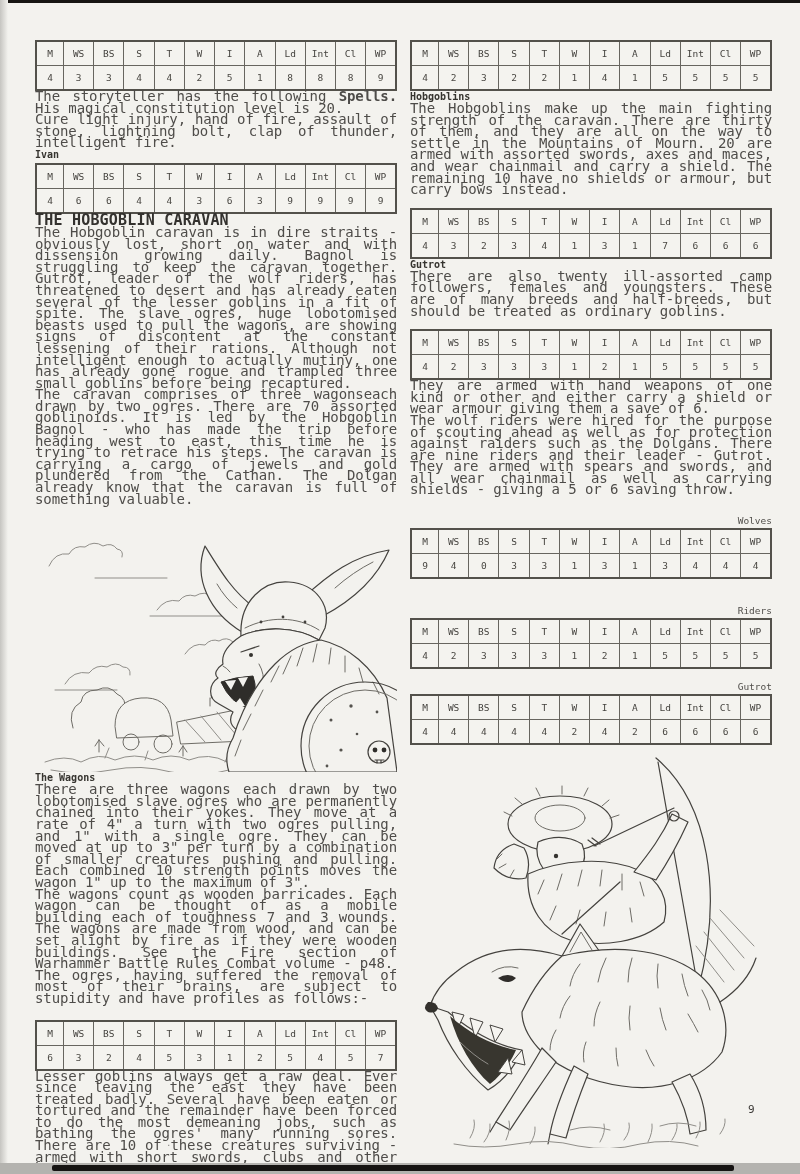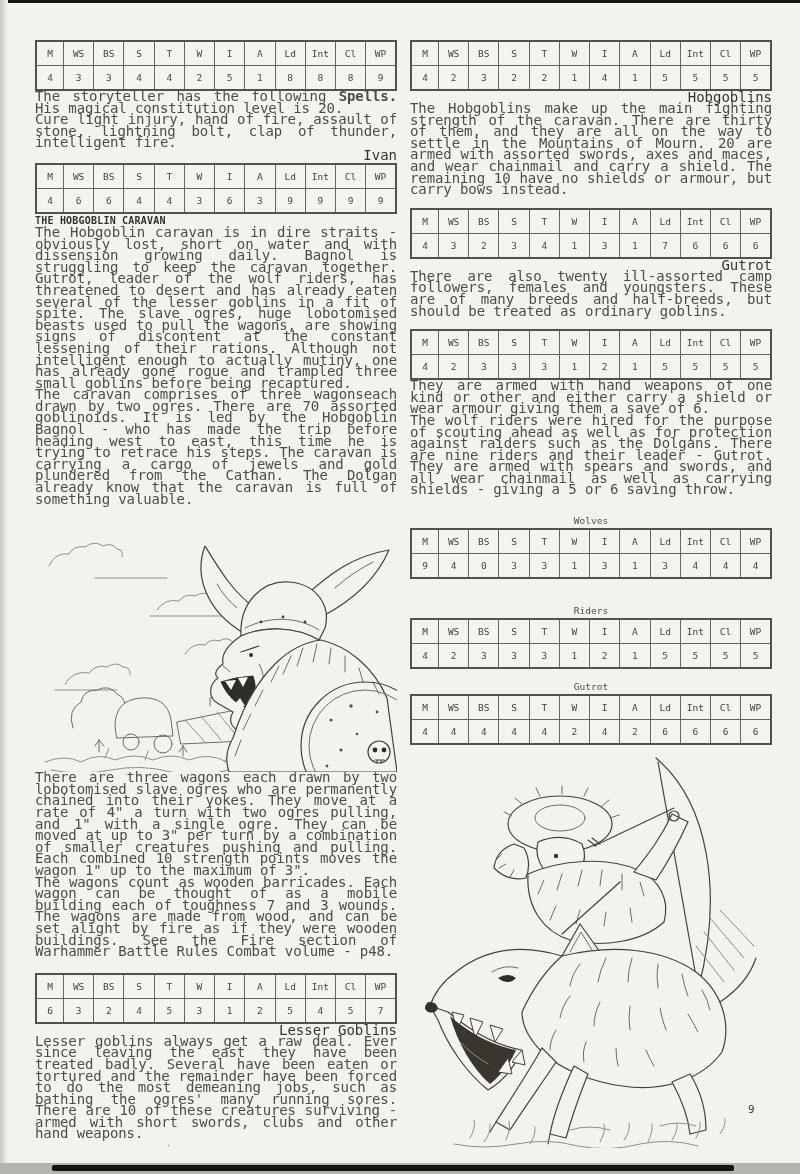--- a/index.html
+++ b/index.html
@@ -14,25 +14,25 @@
   .top-bar { position:absolute; top:0; left:0; width:100%; height:3px; background:#171512; }
   .bottom-strip { position:absolute; left:0; top:1163px; width:100%; height:11px; background:#b4b3af; }
   .bottom-bar { position:absolute; left:52px; top:1165px; width:682px; height:6px;
     background:#161412; border-radius:2px; }
 
   .col { position:absolute; top:40px; width:362px; text-align:justify; }
   .col-left { left:35px; }
   .col-right { left:410px; }
 
   p.body { margin:0; font-size:14px; line-height:11.6px; letter-spacing:-0.1px; }
-  h2.sec { margin:0; font-size:10px; line-height:13px; font-weight:bold; color:#33312e;
+  h2.sec { margin:0; font-size:15px; line-height:13px; font-weight:bold; color:#33312e;
     text-align:left; letter-spacing:0.2px; }
-  h3.sec { margin:0; font-size:14px; line-height:12px; font-weight:normal; color:#36342f;
-    text-align:right; }
-  .lbl { margin:0; font-size:9.5px; line-height:12px; color:#504e4a; text-align:center; }
+  h3.sec { margin:0; font-size:10px; line-height:12px; font-weight:bold; color:#36342f;
+    text-align:left; }
+  .lbl { margin:0; font-size:9.5px; line-height:12px; color:#504e4a; text-align:right; }
 
   table.stat { border-collapse:collapse; table-layout:fixed; width:100%;
     border:2px solid #53514b; background:#f4f3ef; }
   table.stat td { border:1px solid #67655f; height:23px; padding:0;
     text-align:center; vertical-align:middle; }
   table.stat td:first-child { width:26px; }
   table.stat td.sh { font-size:9.5px; color:#45433f; }
   table.stat td.sv { font-size:9.5px; color:#4a4843; }
 
   .mt1{margin-top:1px}.mt2{margin-top:2px}.mt3{margin-top:3px}.mt4{margin-top:4px}
@@ -202,22 +202,24 @@
         <circle cx="292" cy="252" r="1.4" fill="#55534e"></circle>
           <circle cx="322" cy="220" r="1.3" fill="#55534e"></circle>
 
         <circle class="ink" cx="344" cy="238" r="11" fill="#f1efe9"></circle>
         <circle cx="340" cy="236" r="2.4" fill="#2f2d2a"></circle>
           <circle cx="349" cy="236" r="2.4" fill="#2f2d2a"></circle>
         <path class="ink" d="M340 246 h9 M342 246 v3 M346 246 v3"></path>
       </svg>
     </div>
 
+    <h3 class="sec mt10">The Wagons</h3>
     <p class="body mt6">There are three wagons each drawn by two lobotomised slave ogres who are permanently chained into their yokes.  They move at a rate of 4" a turn with two ogres pulling, and 1" with a single ogre. They can be moved at up to 3" per turn by a combination of smaller creatures pushing and pulling.  Each combined 10 strength points moves the wagon 1" up to the maximum of 3".</p>
     <p class="body mt21">The wagons count as wooden barricades.  Each wagon can be thought of as a mobile building each of toughness 7 and 3 wounds. The wagons are made from wood, and can be set alight by fire as if they were wooden buildings.  See the Fire section of Warhammer Battle Rules Combat volume - p48.</p>
+    <p class="body mt22">The ogres, having suffered the removal of most of their brains, are subject to stupidity and have profiles as follows:-</p>
 
     <table class="stat mt15">
         <tbody>
           <tr>
             <td class="sh">M</td>
             <td class="sh">WS</td>
             <td class="sh">BS</td>
             <td class="sh">S</td>
             <td class="sh">T</td>
             <td class="sh">W</td>
@@ -238,21 +240,20 @@
             <td class="sv">1</td>
             <td class="sv">2</td>
             <td class="sv">5</td>
             <td class="sv">4</td>
             <td class="sv">5</td>
             <td class="sv">7</td>
           </tr>
         </tbody>
       </table>
 
-    <h3 class="sec mt13">Lesser Goblins</h3>
     <p class="body mt6">Lesser goblins always get a raw deal.  Ever since leaving the east they have been treated badly.  Several have been eaten or tortured and the remainder have been forced to do the most demeaning jobs, such as bathing the ogres' many running sores.  There are 10 of these creatures surviving - armed with short swords, clubs and other hand weapons.</p>
   </div>
 
   <div class="col col-right">
     <table class="stat">
         <tbody>
           <tr>
             <td class="sh">M</td>
             <td class="sh">WS</td>
             <td class="sh">BS</td>

